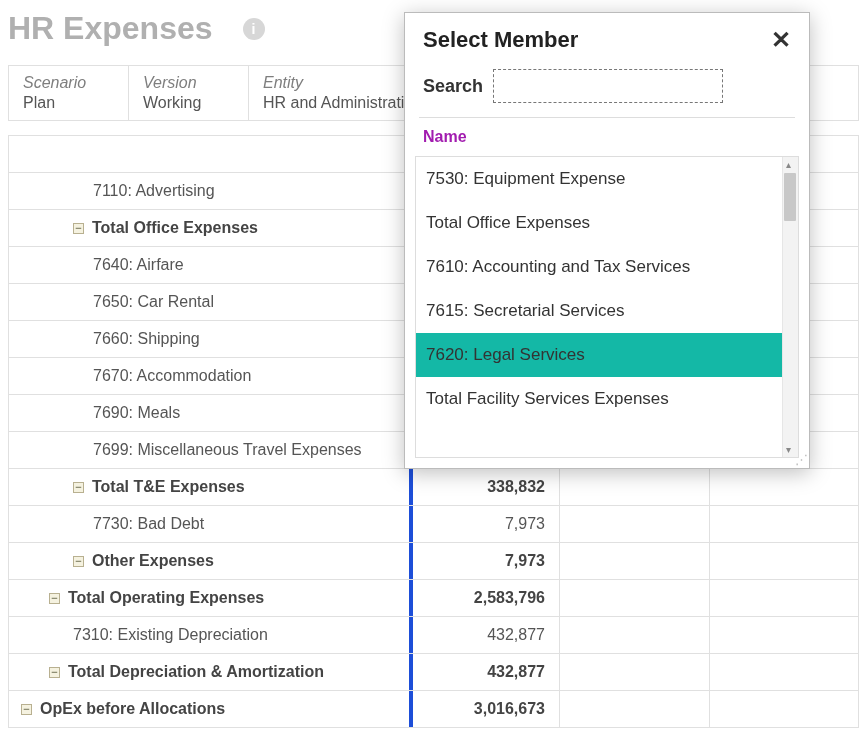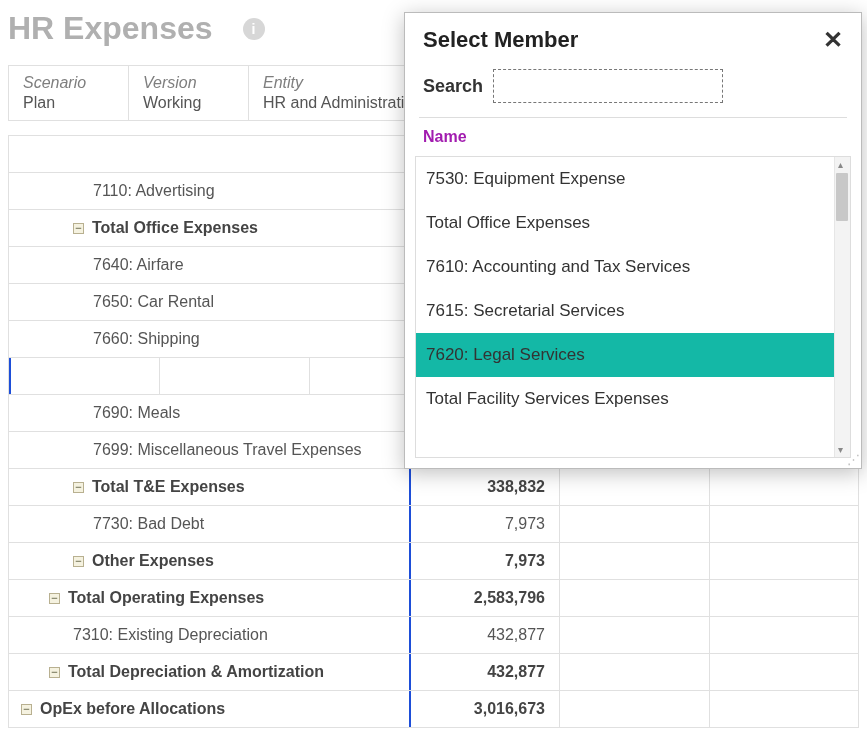--- a/index.html
+++ b/index.html
@@ -65,21 +65,21 @@
   .cell-label {
     flex: 0 0 400px;
     display: flex;
     align-items: center;
     font-size: 16px;
     color: #555;
     padding: 6px 8px 6px 0;
   }
   .cell-val {
     flex: 0 0 150px;
-    border-left: 2px solid #1d4ed8;
+    border-left: 4px solid #1d4ed8;
     display: flex;
     align-items: center;
     justify-content: flex-end;
     padding-right: 14px;
     font-size: 16px;
     color: #555;
   }
   .cell-extra {
     flex: 1;
     border-left: 1px solid #e0e0e0;
@@ -109,21 +109,21 @@
     line-height: 1;
     color: #8a8a70;
     flex-shrink: 0;
   }
 
   
   .modal {
     position: absolute;
     top: 12px;
     left: 404px;
-    width: 458px;
+    width: 406px;
     background: #fff;
     border: 1px solid #bbb;
     box-shadow: 0 4px 20px rgba(0,0,0,0.25);
   }
   .modal-header {
     display: flex;
     justify-content: space-between;
     align-items: center;
     padding: 14px 18px 10px 18px;
   }
@@ -284,20 +284,23 @@
       </div>
       <div class="grid-row">
         <div class="cell-label indent3">
           <span>7660: Shipping</span>
         </div>
         <div class="cell-val"></div>
         <div class="cell-extra2"></div>
         <div class="cell-extra"></div>
       </div>
       <div class="grid-row">
+        <div class="cell-label indent3">
+          <span>7670: Accommodation</span>
+        </div>
         <div class="cell-val"></div>
         <div class="cell-extra2"></div>
         <div class="cell-extra"></div>
       </div>
       <div class="grid-row">
         <div class="cell-label indent3">
           <span>7690: Meals</span>
         </div>
         <div class="cell-val"></div>
         <div class="cell-extra2"></div>

